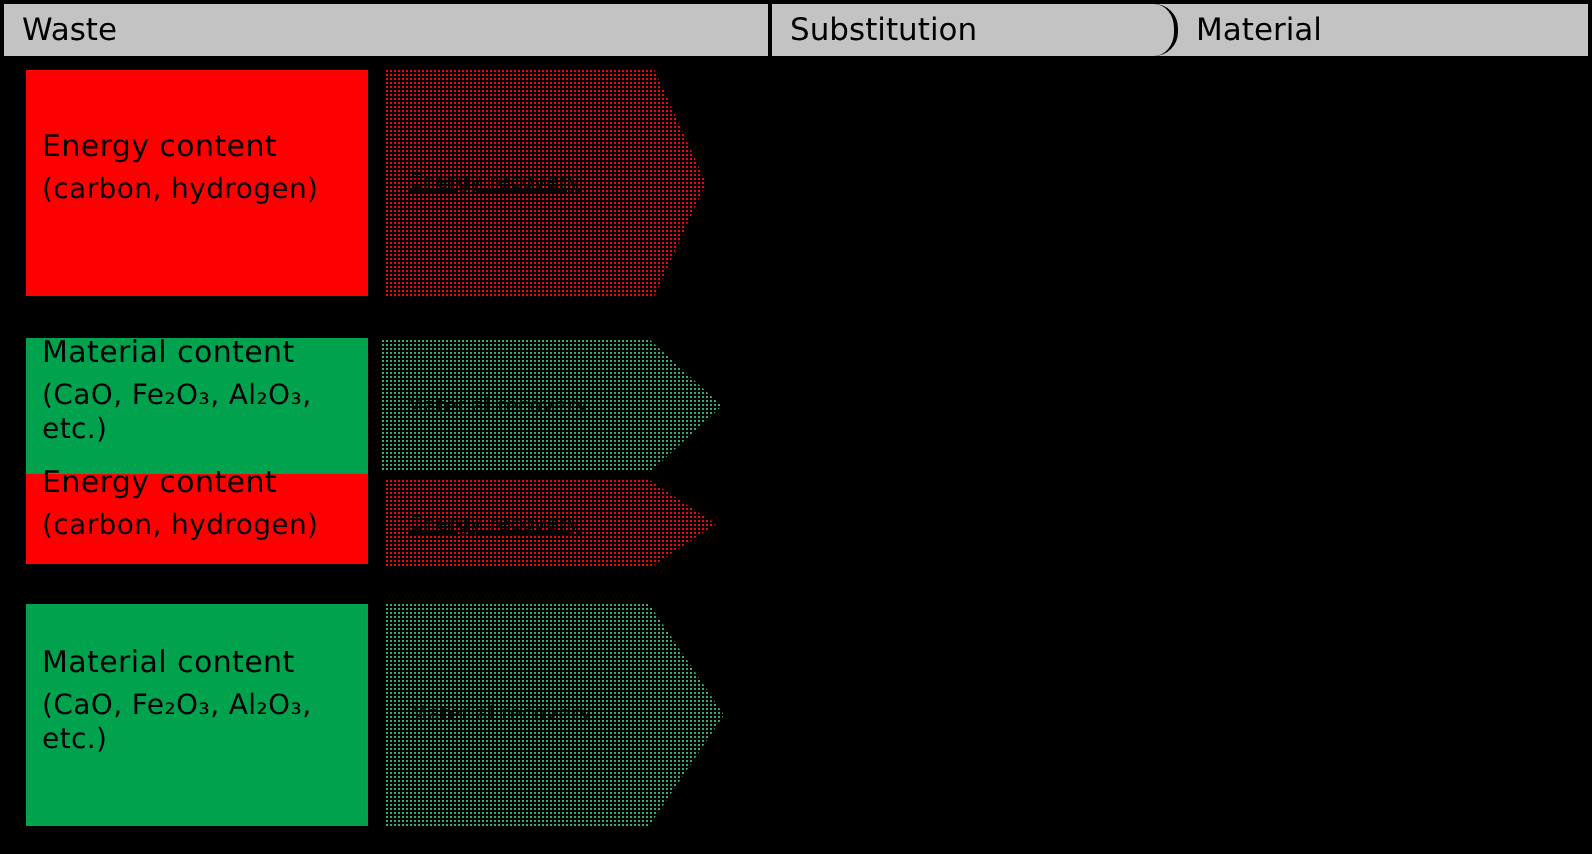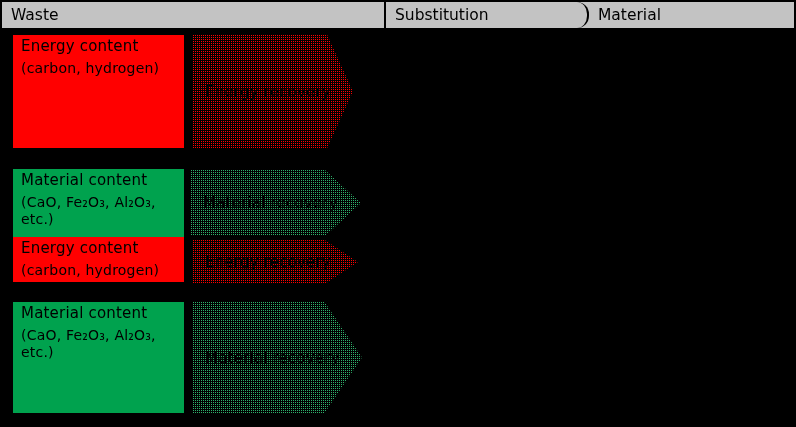--- a/index.html
+++ b/index.html
@@ -32,44 +32,45 @@
     border-right:2px solid #000;
   }
   .header-cell.c1 { width:384px;text-align:right; }
   .header-cell.c2 { width:203px;border-radius:12px; }
   .header-cell.c3 { flex:1; border-right:none; }
 
   
   .wbox {
     position:absolute; left:13px; width:171px;
     box-sizing:border-box;
-    display:flex; flex-direction:column; justify-content:flex-start;
+    display:flex; flex-direction:column; justify-content:center;
     padding:2px 4px 17px 8px;
     color:var(--text,#000);
   }
   .wbox .title { font-size:15px; letter-spacing:0.2px; line-height:1.2; }
   .wbox .sub   { font-size:14px; letter-spacing:0.2px; margin-top:5px; line-height:1.2; }
   .red-fill   { background:var(--red,#f00); }
   .green-fill { background:var(--green,#00a24e); }
 
   #box1 { top:35px;  height:113px; }
   #box2 { top:169px; height:68px;  }
   #box3 { top:237px; height:45px;  }
   #box4 { top:302px; height:111px; }
 
   
   .arrow {
     position:absolute;
     box-sizing:border-box;
     display:flex; align-items:center;
     padding-left:13px;
-    font-size:15px; letter-spacing:0.2px;
+    font-size:10px; letter-spacing:0.2px;
     color:var(--text,#000);
     background-color:var(--bg,#000);
     background-size:2px 2px;
+    text-decoration:underline;
   }
   .arrow.red-dots {
     background-image:conic-gradient(var(--dot-red,#f00) 0 90deg, rgba(0,0,0,0) 90deg 360deg);
   }
   .arrow.green-dots {
     background-image:conic-gradient(var(--dot-green,#2eb06a) 0 90deg, rgba(0,0,0,0) 90deg 360deg);
     align-items:center;
   }
   #arrow1 { left:192px; top:35px;  width:161px; height:113px;
             clip-path:polygon(0 0,84% 0,100% 50%,84% 100%,0 100%); }

